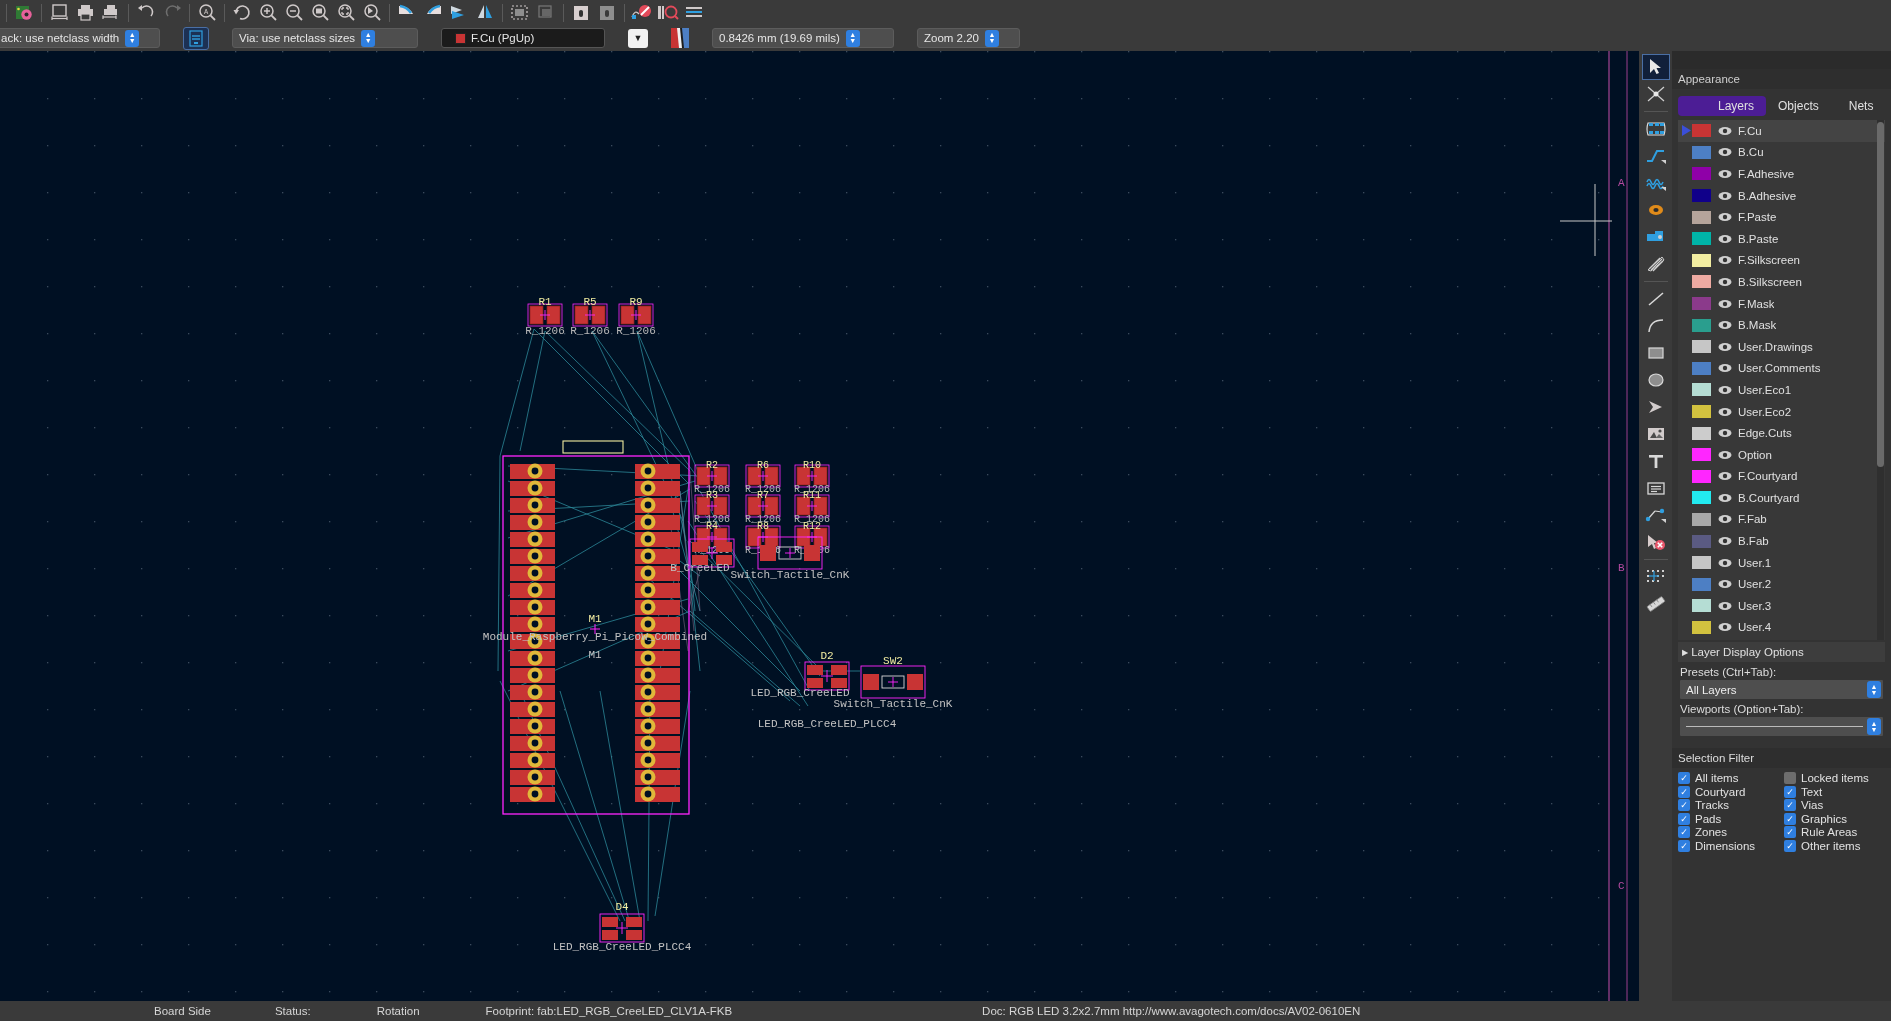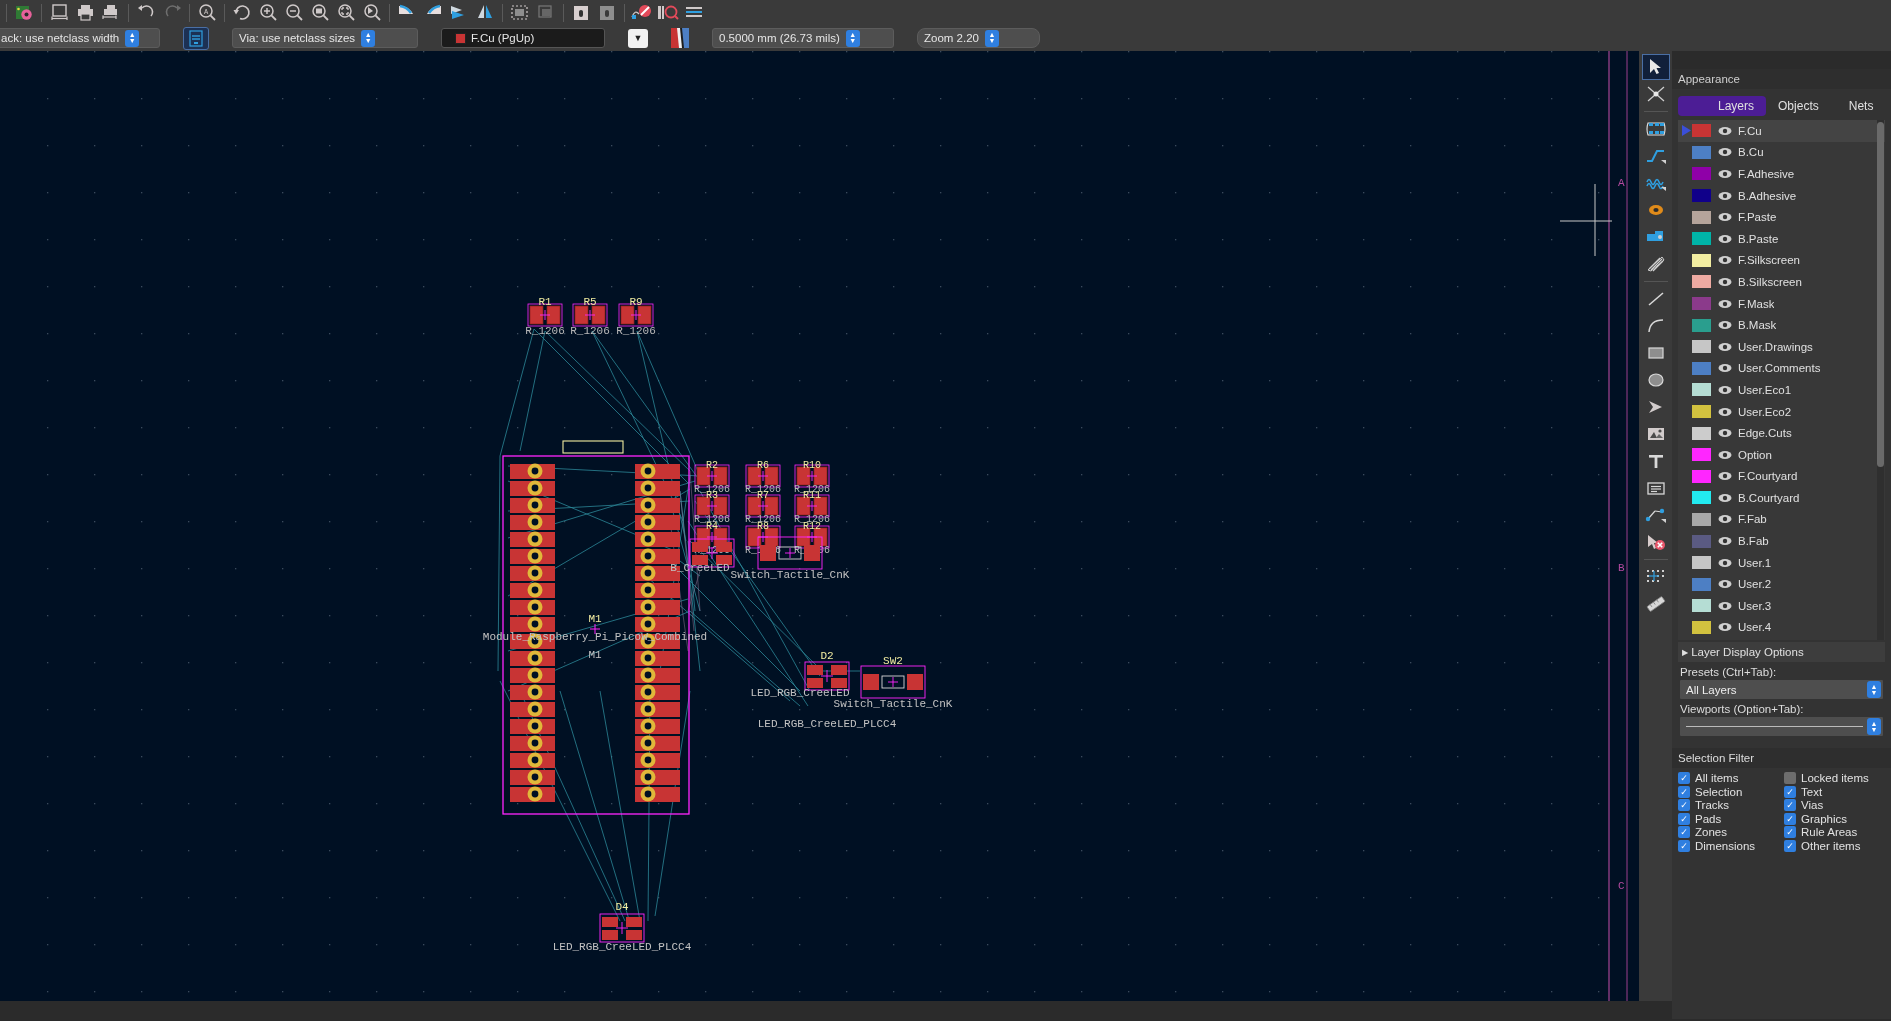--- a/index.html
+++ b/index.html
@@ -337,24 +337,24 @@
     <div class="dropbtn">▼</div>
     <div class="layerstripe">
       <svg width="18" height="20" viewBox="0 0 18 20">
         <rect x="0" y="0" width="9" height="20" fill="#c83434"></rect>
         <rect x="9" y="0" width="9" height="20" fill="#4d7fc4"></rect>
         <polygon points="6,0 10,0 12,20 8,20" fill="#f0f0f0"></polygon>
         <polygon points="9,0 11,0 13,20 11,20" fill="#1d1d1d"></polygon>
       </svg>
     </div>
     <div class="combo" style="width:182px;">
-      <span class="txt">0.5000 mm (26.73 mils)</span>
+      <span class="txt">0.8426 mm (19.69 mils)</span>
       <span class="spinner">▲<br>▼</span>
     </div>
-    <div class="combo" style="width:123px;border-radius:8px;">
+    <div class="combo" style="width:103px;">
       <span class="txt">Zoom 2.20</span>
       <span class="spinner">▲<br>▼</span>
     </div>
   </div>
 
   <div class="canvas">
     <svg width="1672" height="950" viewBox="0 0 1672 950">
       <defs>
         <pattern id="dotgrid" width="47" height="47" patternUnits="userSpaceOnUse">
           <rect width="47" height="47" fill="#001023"></rect>
@@ -1113,21 +1113,21 @@
 
     <div class="selfilter-title">Selection Filter</div>
     <div class="selfilter">
       <div class="sfcol" id="sf-left">
           <div class="sfrow">
             <span class="cbx">✓</span>
             <span>All items</span>
           </div>
           <div class="sfrow">
             <span class="cbx">✓</span>
-            <span>Selection</span>
+            <span>Courtyard</span>
           </div>
           <div class="sfrow">
             <span class="cbx">✓</span>
             <span>Tracks</span>
           </div>
           <div class="sfrow">
             <span class="cbx">✓</span>
             <span>Pads</span>
           </div>
           <div class="sfrow">
@@ -1161,14 +1161,21 @@
             <span>Rule Areas</span>
           </div>
           <div class="sfrow">
             <span class="cbx">✓</span>
             <span>Other items</span>
           </div>
         </div>
     </div>
   </div>
 
+  <div class="statusbar">
+    <div class="sb-item" style="margin-left:154px;">Board Side</div>
+    <div class="sb-item" style="margin-left:64px;">Status:</div>
+    <div class="sb-item" style="margin-left:66px;">Rotation</div>
+    <div class="sb-item" style="margin-left:66px;">Footprint: fab:LED_RGB_CreeLED_CLV1A-FKB</div>
+    <div class="sb-item" style="margin-left:250px;">Doc: RGB LED 3.2x2.7mm http://www.avagotech.com/docs/AV02-0610EN</div>
+  </div>
 
 </div>
 
 </body></html>

